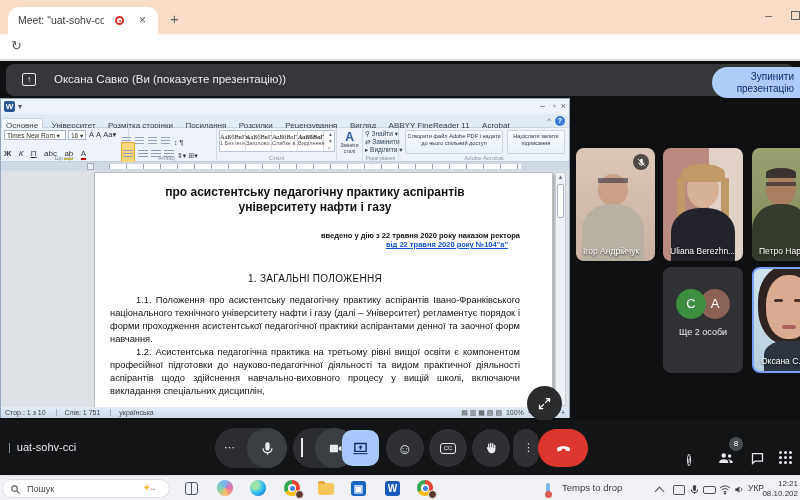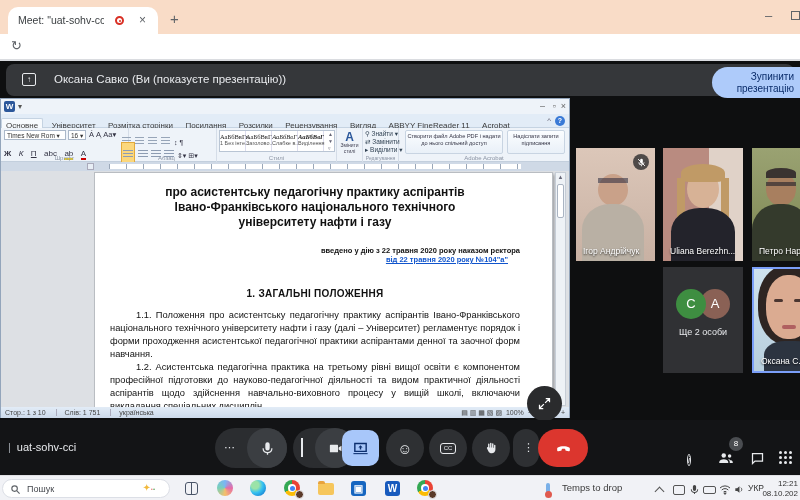--- a/index.html
+++ b/index.html
@@ -54,30 +54,30 @@
 .edrow{font-size:6.5px;color:#345;line-height:8px;white-space:nowrap}
 .acrobtn{position:absolute;top:2px;height:24px;background:linear-gradient(#fbfdff,#e9f0f8);border:1px solid #c8d4e2;border-radius:2px;font-size:5.6px;color:#334;text-align:center;line-height:6.5px;padding-top:2px}
 .ruler{left:0;top:63px;width:100%;height:9px;background:#cfd9e6}
 .rband{position:absolute;left:108px;top:2px;width:412px;height:5px;background:#fff;background-image:repeating-linear-gradient(90deg,#9aa7b8 0 1px,transparent 1px 17px)}
 .docarea{left:0;top:72px;width:568px;height:236px;background:#dde0e4;overflow:hidden}
 .page{position:absolute;left:93px;top:1px;width:459px;height:390px;background:#fff;border:1px solid #b9bdc2;box-shadow:1.5px 1.5px 3px rgba(0,0,0,.3);padding:12px 32px 0 15px;font-family:"Liberation Serif",serif;color:#111}
 .dt1{font-size:13px;font-weight:bold;text-align:center;margin-bottom:4px}
 .dt2{font-size:12px;font-weight:bold;text-align:center;line-height:15px}
 .dnote{font-size:7.5px;font-weight:bold;text-align:right;margin-top:16px}
 .dlink{font-size:7.5px;font-weight:bold;text-align:right;padding-right:12px;color:#1155cc;text-decoration:underline;line-height:9px}
-.dhead{font-size:10px;font-weight:bold;text-align:center;margin-top:24px;letter-spacing:.3px}
+.dhead{font-size:10px;font-weight:normal;text-align:center;margin-top:24px;letter-spacing:.3px}
 .dpara{font-size:9.3px;line-height:13px;text-align:justify;text-indent:26px;margin-top:10px}
 .dpara2{margin-top:0}
 .vscroll{position:absolute;right:3px;top:1px;width:11px;height:234px;background:#eef2f6;border:1px solid #c6cdd6}
 .varr{width:9px;height:9px;font-size:6px;color:#667;text-align:center;line-height:9px}
 .vthumb{position:absolute;left:1px;top:11px;width:7px;height:34px;background:#fff;border:1px solid #aab4c2;border-radius:2px}
 .wstatus{left:0;top:308px;width:100%;height:11px;background:linear-gradient(#e2ecf7,#ccd9e9);font-size:7px;color:#444;line-height:11px}
 .zoomctl{position:absolute;right:4px;top:0;font-size:7px;color:#444;line-height:11px}
 
-.tile{position:absolute;border-radius:0;overflow:hidden}
+.tile{position:absolute;border-radius:8px;overflow:hidden}
 .tname{position:absolute;left:7px;bottom:5px;font-size:8.5px;color:#fff;text-shadow:0 1px 2px rgba(0,0,0,.85);white-space:nowrap}
 .mbadge{position:absolute;top:6px;right:6px;width:16px;height:16px;border-radius:50%;background:rgba(32,33,36,.75);display:flex;align-items:center;justify-content:center}
 .mbadge.teal{background:#0f7a8c}
 .head{position:absolute;border-radius:50%}
 .torso{position:absolute;border-radius:45% 45% 0 0}
 .avatarring{position:absolute;border-radius:50%;overflow:hidden}
 .lcircle{position:absolute;width:30px;height:30px;border-radius:50%;color:#fff;font-size:13px;text-align:center;line-height:30px}
 
 .mbar{left:0;top:420px;width:800px;height:55px;background:#131416}
 .mcode{left:8px;top:21px;font-size:11px;color:#e8eaed;white-space:nowrap}
@@ -227,21 +227,20 @@
       </div>
 
       <div class="a ruler">
         <div class="a" style="left:86px;top:1px;width:7px;height:7px;background:#e8eef5;border:1px solid #aab"></div>
         <div class="rband"></div>
       </div>
 
       <div class="a docarea">
         <div class="page">
           <div class="dt2">про асистентську  педагогічну  практику  аспірантів</div>
-          <div class="dt2">Івано-Франківського  національного  технічного</div>
           <div class="dt2">університету  нафти  і газу</div>
           <div class="dnote">введено у дію з 22 травня 2020 року наказом ректора</div>
           <div class="dlink">від 22 травня 2020 року №104"а"</div>
           <div class="dhead">1. ЗАГАЛЬНІ ПОЛОЖЕННЯ</div>
           <div class="dpara">1.1. Положення про асистентську педагогічну практику аспірантів Івано-Франківського національного технічного університету нафти і газу (далі – Університет) регламентує порядок і форми проходження асистентської педагогічної практики аспірантами денної та заочної форм навчання.</div>
           <div class="dpara dpara2">1.2. Асистентська педагогічна практика на третьому рівні вищої освіти є компонентом професійної підготовки до науково-педагогічної діяльності та видом практичної діяльності аспірантів щодо здійснення навчально-виховного процесу у вищій школі, включаючи викладання спеціальних дисциплін,</div>
         </div>
         <div class="vscroll">
           <div class="varr">▲</div>
           <div class="vthumb"></div>

